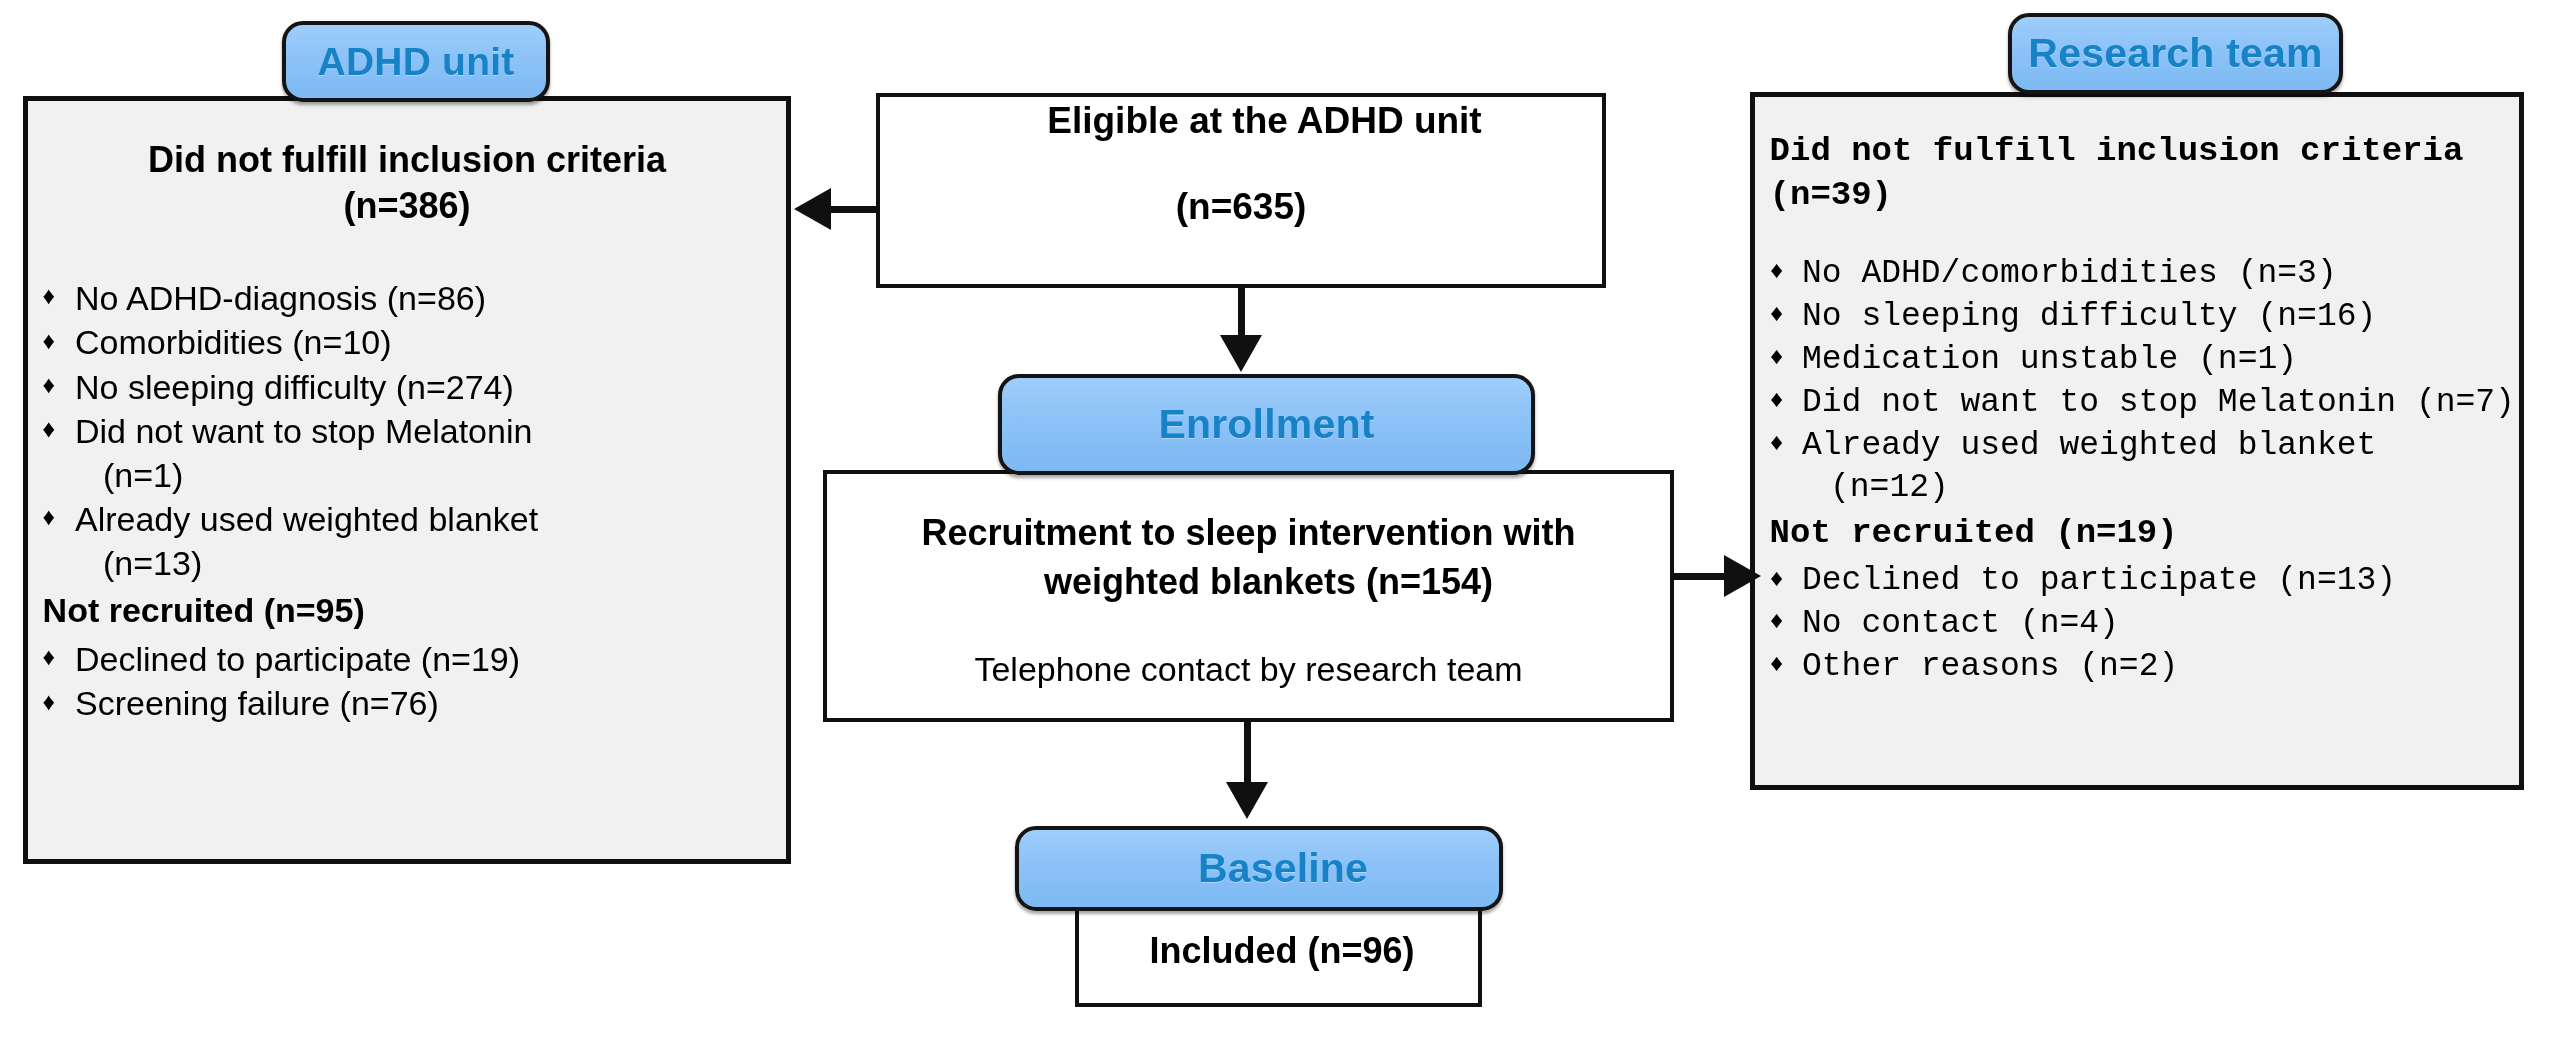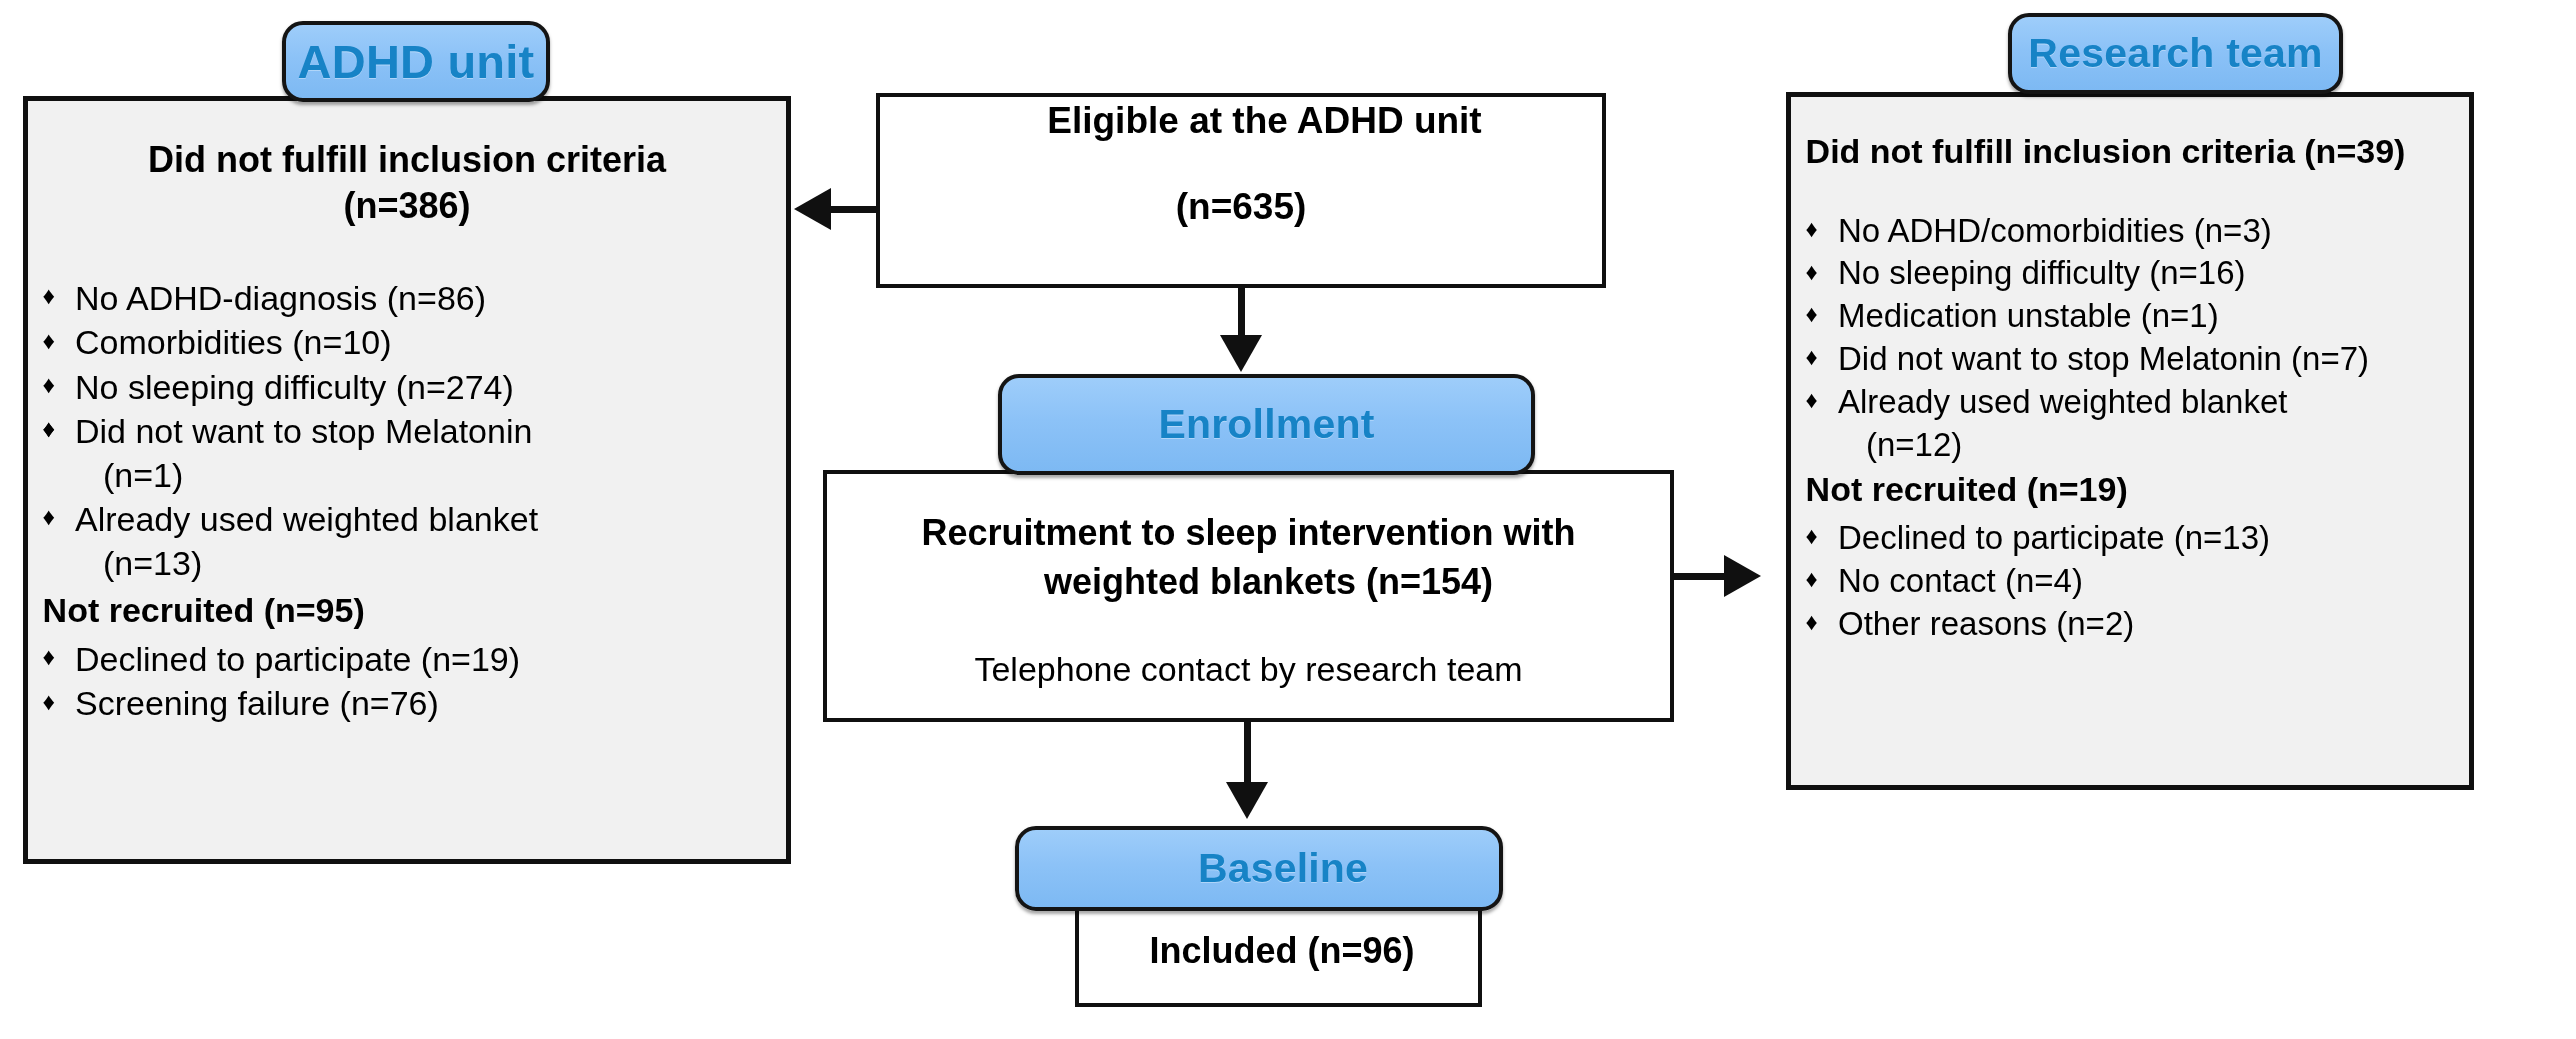--- a/index.html
+++ b/index.html
@@ -89,25 +89,25 @@
         <span class="dia">♦</span>
         <span>Declined to participate (n=19)</span>
       </li>
       <li>
         <span class="dia">♦</span>
         <span>Screening failure (n=76)</span>
       </li>
     </ul>
   </div>
 
-  <div class="tab" style="left:282px;top:21px;width:268px;height:81px;font-size:47px;">
+  <div class="tab" style="left:282px;top:21px;width:268px;height:81px;font-size:39px;">
     <span>ADHD unit</span>
   </div>
 
-  <div class="panel" style="left:1786px;top:92px;width:688px;height:698px;">
+  <div class="panel" style="left:1750px;top:92px;width:774px;height:698px;font-family:Liberation Mono, monospace;">
     <div class="hdr-left" style="margin:33px 0 0 14.6px;font-size:34px;">Did not fulfill inclusion criteria (n=39)</div>
 
     <ul class="bul" style="margin:36px 0 0 0;font-size:33px;">
       <li>
         <span class="dia">♦</span>
         <span>No ADHD/comorbidities (n=3)</span>
       </li>
       <li>
         <span class="dia">♦</span>
         <span>No sleeping difficulty (n=16)</span>

